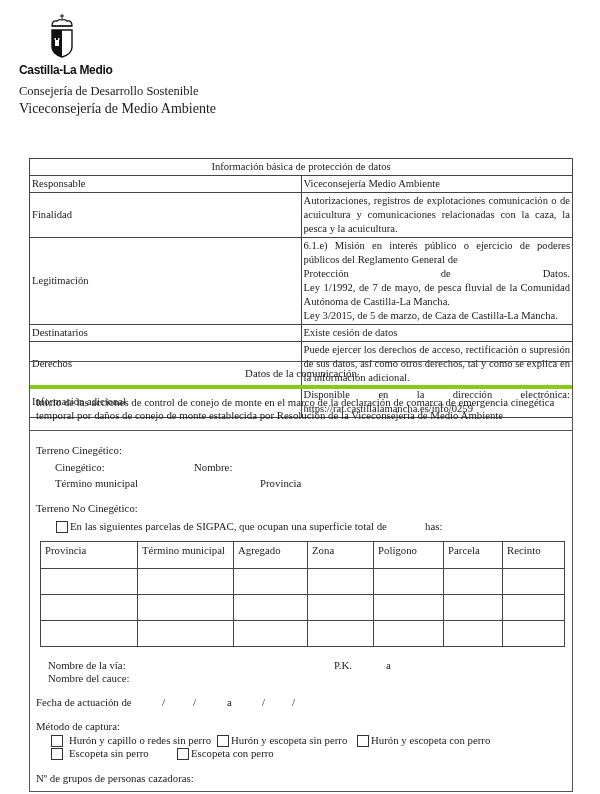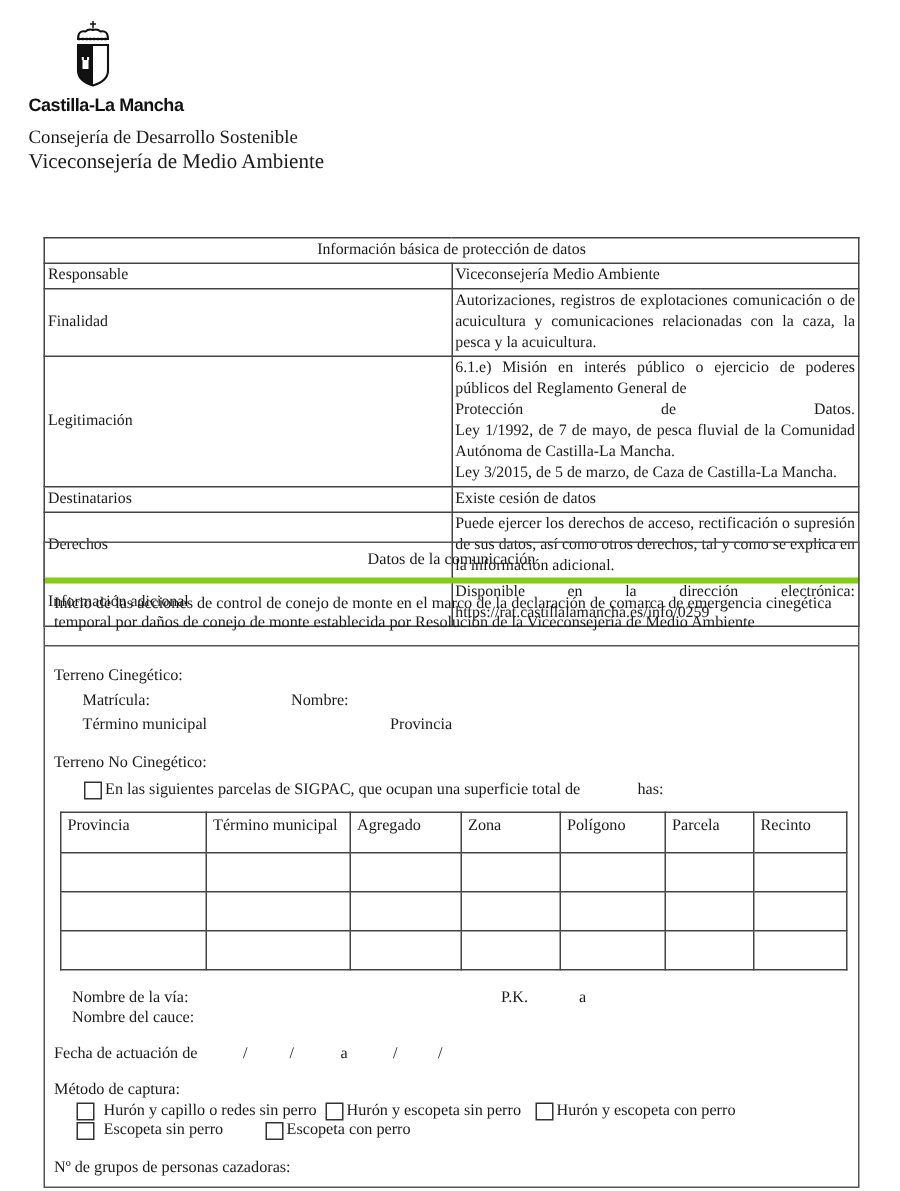--- a/index.html
+++ b/index.html
@@ -51,21 +51,21 @@
     <line x1="12" y1="2" x2="16" y2="2" stroke="#111" stroke-width="1"></line>
     <path d="M4 12 Q4 6 9 7 Q11 5 14 6 Q17 5 19 7 Q24 6 24 12 Z" fill="none" stroke="#111" stroke-width="1.3"></path>
     <line x1="4" y1="12" x2="24" y2="12" stroke="#111" stroke-width="1.6" stroke-dasharray="1.5 1"></line>
     <path d="M4 16 L24 16 L24 33 Q24 40 14 43 Q4 40 4 33 Z" fill="#fff" stroke="#111" stroke-width="1.4"></path>
     <path d="M4 16 L14 16 L14 43 Q4 40 4 33 Z" fill="#111"></path>
     <rect x="7" y="26" width="4" height="6" fill="#fff"></rect>
     <rect x="6.5" y="24" width="1.4" height="2" fill="#fff"></rect>
     <rect x="10" y="24" width="1.4" height="2" fill="#fff"></rect>
   </svg>
 </div>
-<div class="abs brand">Castilla-La Mancha</div>
+<div class="abs brand">Castilla-La Medio</div>
 <div class="abs dept1">Consejería de Desarrollo Sostenible</div>
 <div class="abs dept2">Viceconsejería de Medio Ambiente</div>
 
 <table class="ptable">
   <tbody>
       <tr>
     <td class="head" colspan="2">Información básica de protección de datos</td>
   </tr>
   <tr>
     <td class="k">Responsable</td>
@@ -103,21 +103,21 @@
 </tbody>
   </table>
 
 <div class="abs cbox">
   <div class="abs chead">Datos de la comunicación</div>
   <div class="abs cintro">
     <p>Inicio de las acciones de control de conejo de monte en el marco de la declaración de comarca de emergencia cinegética temporal por daños de conejo de monte establecida por Resolución de la Viceconsejería de Medio Ambiente</p>
   </div>
 
   <div class="lbl" style="left:6px; top:82px;">Terreno Cinegético:</div>
-  <div class="lbl" style="left:25px; top:99px;">Matrícula:</div>
+  <div class="lbl" style="left:25px; top:99px;">Cinegético:</div>
   <div class="lbl" style="left:164px; top:99px;">Nombre:</div>
   <div class="lbl" style="left:25px; top:115px;">Término municipal</div>
   <div class="lbl" style="left:230px; top:115px;">Provincia</div>
 
   <div class="lbl" style="left:6px; top:140px;text-align:center;">Terreno No Cinegético:</div>
   <div class="cb" style="left:26px; top:159px;"></div>
   <div class="lbl" style="left:40px; top:158px;">En las siguientes parcelas de SIGPAC, que ocupan una superficie total de</div>
   <div class="lbl" style="left:395px; top:158px;">has:</div>
 
   <table class="stable">

